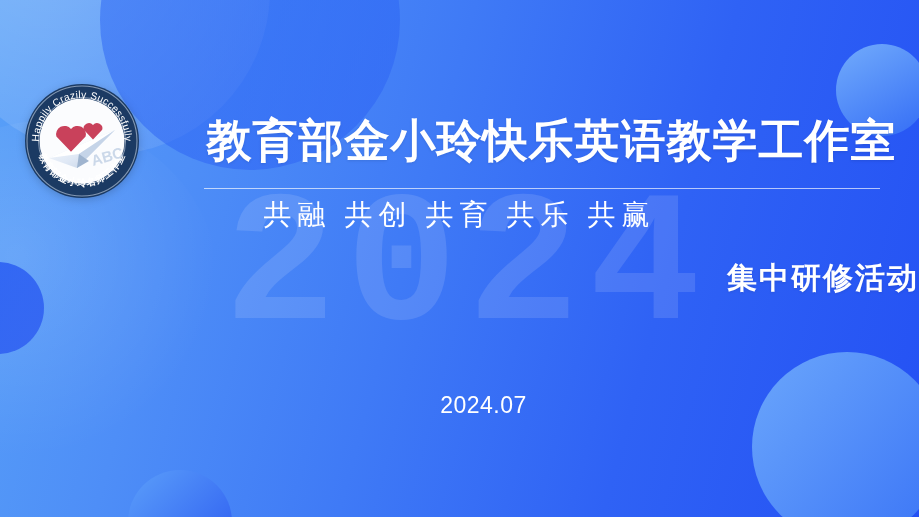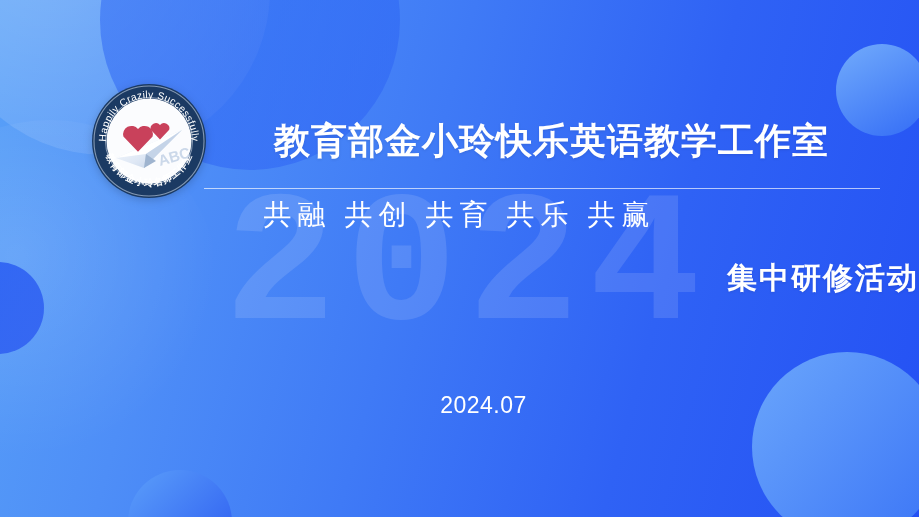--- a/index.html
+++ b/index.html
@@ -98,21 +98,21 @@
     width: 118px;
     height: 118px;
     flex: 0 0 auto;
     filter: drop-shadow(0 2px 4px rgba(0,0,0,0.18));
   }
   .logo svg { display: block; width: 118px; height: 118px; }
 
   .main-title {
     font-family: "Liberation Sans", "DejaVu Sans", sans-serif;
     font-weight: 700;
-    font-size: 36px;
+    font-size: 45px;
     letter-spacing: 1px;
     color: #ffffff;
     white-space: nowrap;
     text-shadow: 0 1px 3px rgba(0,0,0,0.10);
     margin-left: 48px;
   }
 
   .divider {
     position: absolute;
     left: 204px;

